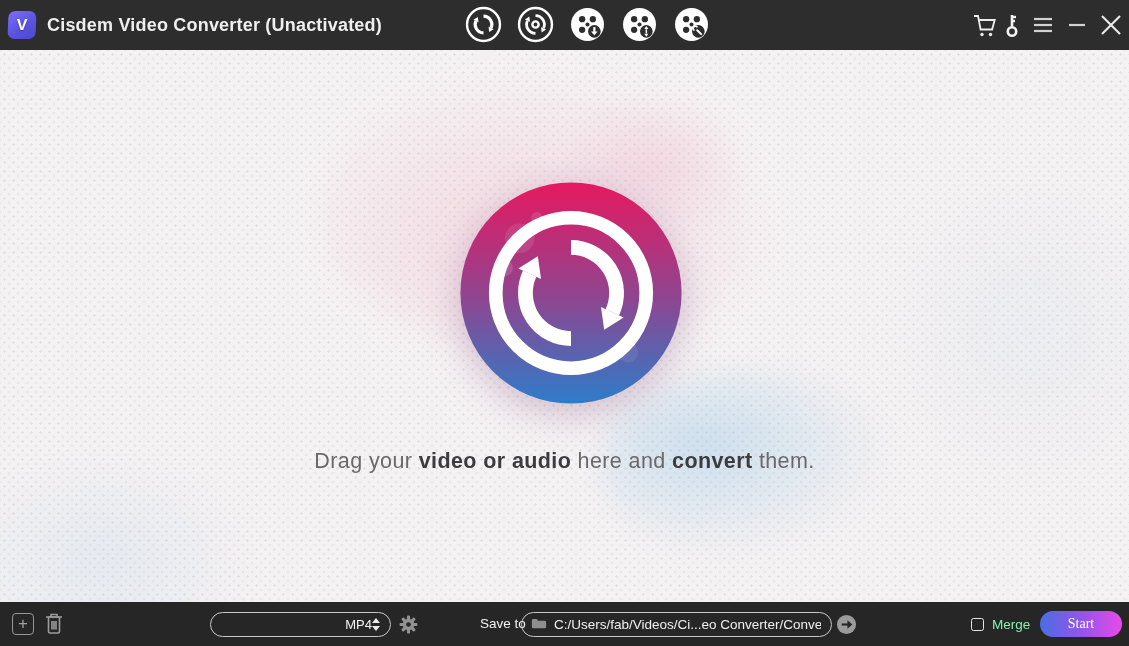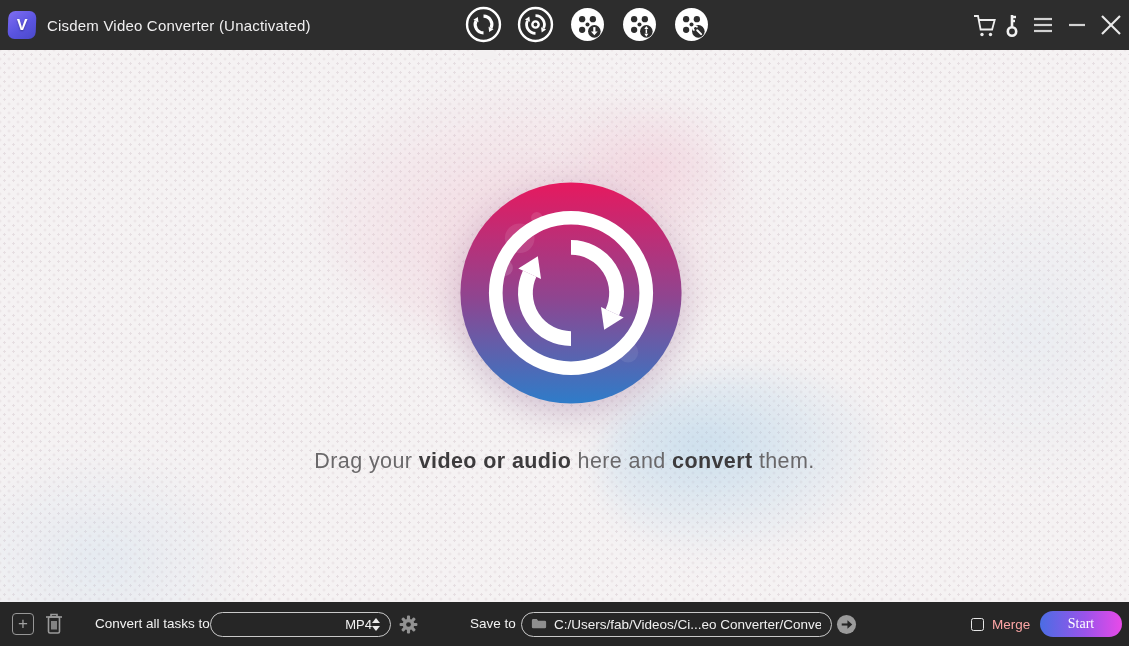--- a/index.html
+++ b/index.html
@@ -6,21 +6,21 @@
   html,body { width:1129px; height:646px; overflow:hidden; }
   body { font-family:"Liberation Sans", sans-serif; background:#000; }
   .window { position:relative; width:1129px; height:646px; background:#f5f2f3; overflow:hidden; }
 
   
   .titlebar { position:absolute; top:0; left:0; width:100%; height:50px; background:#2d2d2d; z-index:30; }
   .app-id { position:absolute; left:8px; top:0; height:50px; display:flex; align-items:center; gap:11px; }
   .app-icon { width:28px; height:28px; border-radius:7px; background:linear-gradient(145deg,#7f6ef2 0%,#5a54e0 55%,#4a49c9 100%);
               display:flex; align-items:center; justify-content:center; color:#fff; font-weight:bold; font-size:16px;
               text-shadow:0 1px 2px rgba(0,0,0,.35); transform:skewX(-2deg); }
-  .win-title { color:#f0eff0; font-size:15px; letter-spacing:.2px; }
+  .win-title { color:#f0eff0; font-size:18px; letter-spacing:.2px;font-weight:bold; }
 
   .tabs { position:absolute; left:465px; top:6px; display:flex; gap:15px; }
   .tab { width:37px; height:37px; border:none; background:transparent; padding:0; cursor:pointer; position:relative; }
   .tab svg { width:37px; height:37px; display:block; }
 
   .tb-actions button { position:absolute; top:9px; width:30px; height:32px; border:none; background:transparent; padding:0; cursor:pointer; }
   .tb-actions svg { width:100%; height:100%; display:block; }
 
   
   .content { position:absolute; top:50px; left:0; width:1129px; height:570px;
@@ -52,36 +52,36 @@
   .hint b { color:#3d3b3d; font-weight:bold; }
 
   
   .bottombar { position:absolute; bottom:0; left:0; width:1129px; height:44px; background:#262626; z-index:30; }
   .bb-btn { position:absolute; border:none; background:transparent; padding:0; cursor:pointer; }
   .plus-btn { left:12px; top:11px; width:22px; height:22px; border:1.6px solid #979797; border-radius:4px;
               color:#a2a2a2; font-size:17px; line-height:18px; text-align:center; }
   .trash-btn { left:43px; top:10px; width:22px; height:24px; }
   .bb-label { position:absolute; top:0; height:44px; line-height:44px; color:#f2f2f2; font-size:13.5px; }
   .lbl-convert { left:95px; }
-  .lbl-saveto { left:470px; }
+  .lbl-saveto { left:480px; }
   .select { position:absolute; left:210px; top:10px; width:181px; height:25px; border:1px solid #c9c9c9;
             border-radius:13px; display:flex; align-items:center; cursor:pointer; background:transparent; }
   .select .val { color:#f2f2f2; font-size:13px; padding-left:13px; flex:1; text-align:right; }
   .stepper { display:flex; flex-direction:column; gap:3px; margin-right:10px; }
   .stepper i { width:0; height:0; border-left:4px solid transparent; border-right:4px solid transparent; display:block; }
   .stepper .up { border-bottom:5px solid #ececec; }
   .stepper .dn { border-top:5px solid #ececec; }
   .gear-btn { left:398px; top:12px; width:21px; height:21px; }
   .path-field { position:absolute; left:521px; top:10px; width:311px; height:25px; border:1px solid #c9c9c9;
                 border-radius:13px; display:flex; align-items:center; gap:7px; padding:0 10px 0 9px; cursor:pointer; background:transparent; }
   .path-field .ptxt { color:#f0f0f0; font-size:13.5px; white-space:nowrap; overflow:hidden; }
   .go-btn { left:836px; top:12px; width:21px; height:21px; }
   .merge { position:absolute; left:971px; top:0; height:44px; display:flex; align-items:center; gap:8px; cursor:pointer; }
   .merge .box { width:13px; height:13px; border:1.6px solid #e6e6e6; border-radius:2.5px; background:transparent; }
-  .merge .mlabel { color:#fca5a5; font-size:13.5px; }
+  .merge .mlabel { color:#86efac; font-size:13.5px; }
   .start-btn { left:1040px; top:9px; width:82px; height:26px; border-radius:13px; border:none; cursor:pointer;
                background:linear-gradient(90deg,#4b6de4 0%, #9a53ea 55%, #e84ae8 100%);
                color:#fff; font-size:14px; font-family:Liberation Serif, serif; }
 </style>
 </head>
 <body>
 
 <div class="window">
 
   <header class="titlebar">
@@ -258,21 +258,20 @@
           <path d="M8 4.5 v-2 h6 v2"></path>
           <line x1="3" y1="5" x2="19" y2="5"></line>
           <rect x="5.5" y="5" width="11" height="16" rx="1.5"></rect>
           <line x1="9" y1="9" x2="9" y2="17.5"></line>
           <line x1="11" y1="9" x2="11" y2="17.5"></line>
           <line x1="13" y1="9" x2="13" y2="17.5"></line>
         </svg>
       </span>
     </button>
 
-    <span class="bb-label lbl-convert">Convert all tasks to</span>
 
     <button class="select">
       <span class="val">MP4</span>
       <span class="stepper">
         <i class="up"></i>
           <i class="dn"></i>
       </span>
     </button>
 
     <button class="bb-btn gear-btn">

